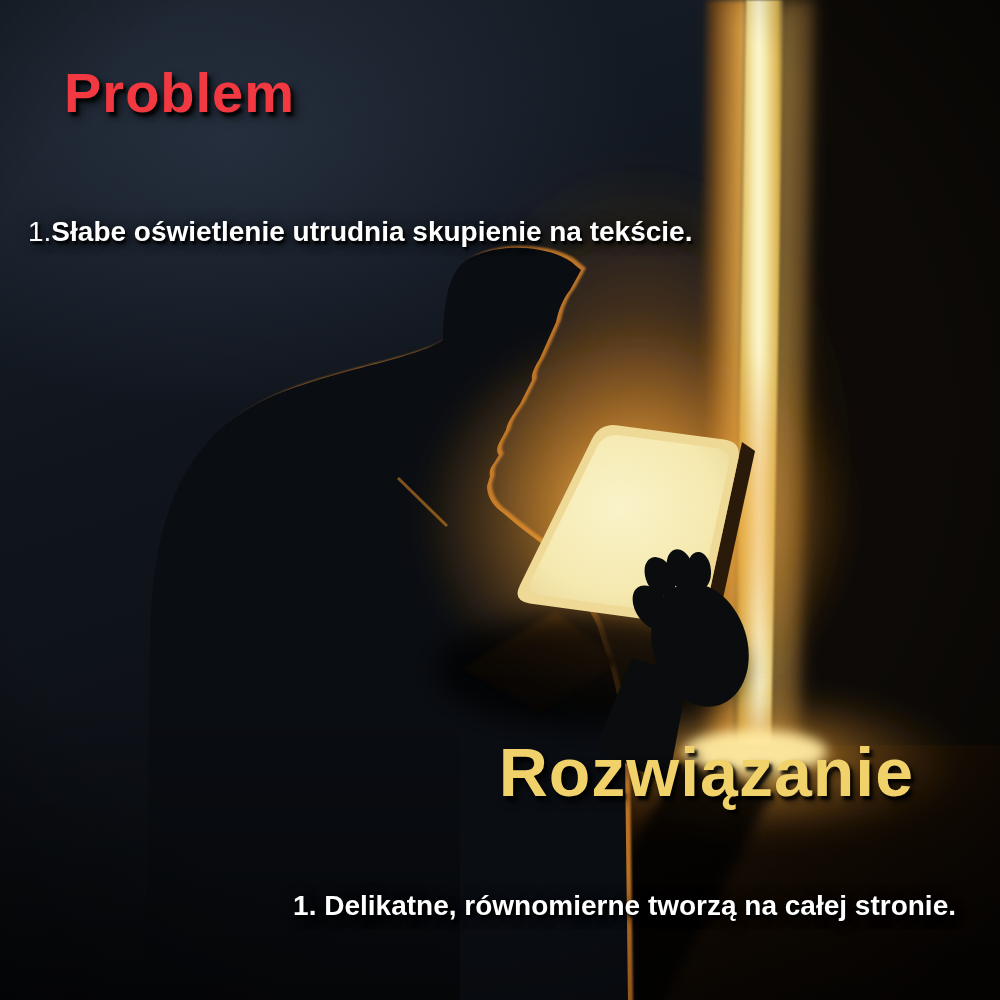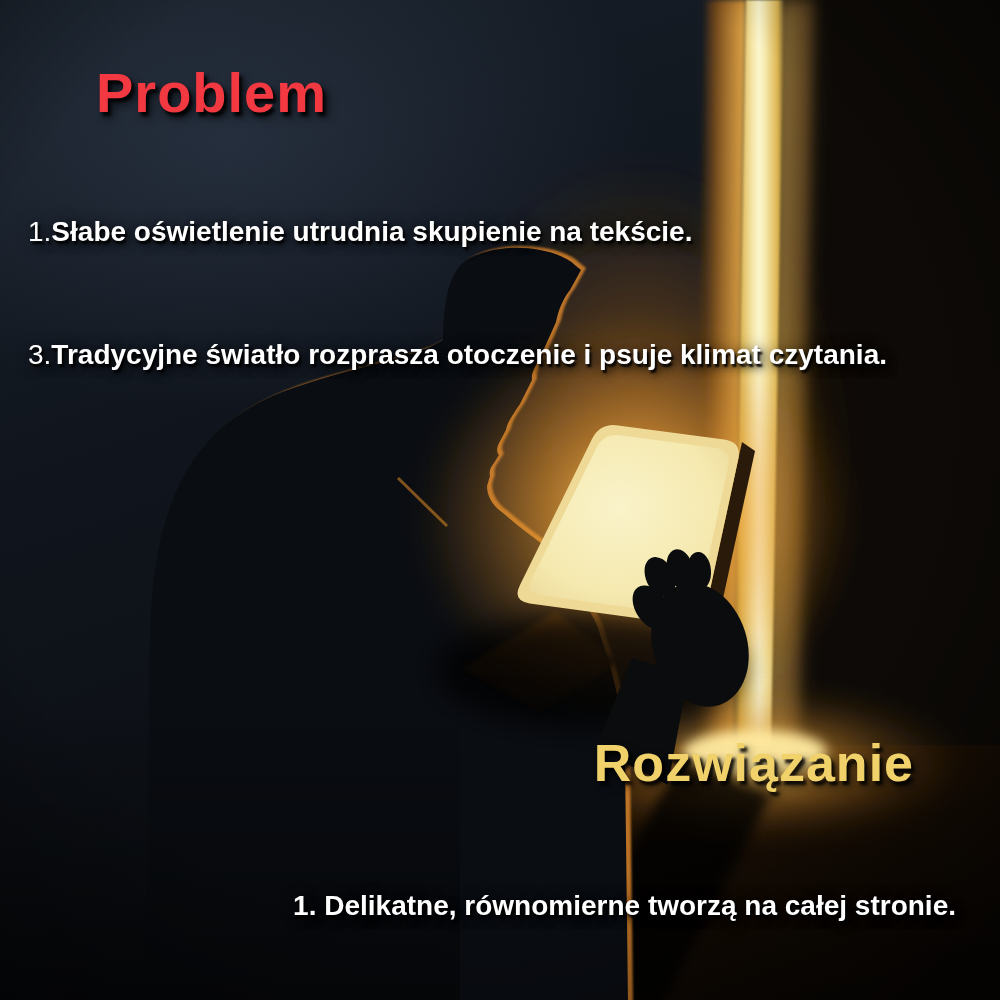--- a/index.html
+++ b/index.html
@@ -7,24 +7,23 @@
     position:relative;width:1000px;height:1000px;overflow:hidden;
     background:var(--background_navy,#10151d);
     font-family:"Liberation Sans",sans-serif;
   }
   .scene{position:absolute;inset:0;}
   .txt{position:absolute;white-space:pre-wrap;}
   .problem-title{
     top:60px;left:64px;font-size:56px;font-weight:700;letter-spacing:1px;
     color:var(--problem_red,#f23841);
     text-shadow:3px 4px 3px rgba(0,0,0,.85),5px 6px 10px rgba(0,0,0,.6);
-    margin-left:32px;
   }
   .solution-title{
-    top:733px;right:86px;font-size:52px;font-weight:700;letter-spacing:1px;
+    top:733px;right:86px;font-size:68px;font-weight:700;letter-spacing:1px;
     color:var(--solution_gold,#f1d169);
     text-shadow:3px 4px 3px rgba(0,0,0,.85),5px 6px 10px rgba(0,0,0,.6);
   }
   .list{color:var(--text_white,#fff);font-size:28px;font-weight:700;line-height:41px;}
   .problem-list{top:129px;left:28px;text-align:left;}
   .solution-list{top:803px;right:44px;text-align:right;}
   .list .line{display:block;}
   .list .num{font-weight:400;}
   .solution-list .num{font-weight:700;}
   .list .line, .list .num, .list .itext{
@@ -166,21 +165,20 @@
     <g>
       <rect x="0" y="700" width="460" height="300" fill="url(#blFade)"></rect>
       <rect x="0" y="0" width="1000" height="1000" fill="url(#vign)"></rect>
     </g>
   </svg>
 
   <div class="txt problem-title">Problem</div>
 
   <div class="txt list problem-list">
     <span class="line"><span class="num">1.</span><span class="itext">Słabe oświetlenie utrudnia skupienie na tekście.</span></span>
-    <span class="line"><span class="num">3.</span><span class="itext">Tradycyjne światło rozprasza otoczenie i psuje klimat czytania.</span></span>
   </div>
 
   <div class="txt solution-title">Rozwiązanie</div>
 
   <div class="txt list solution-list">
     <span class="line"><span class="num">1. </span><span class="itext">Delikatne, równomierne tworzą na całej stronie.</span></span>
     
     
   </div>
 

